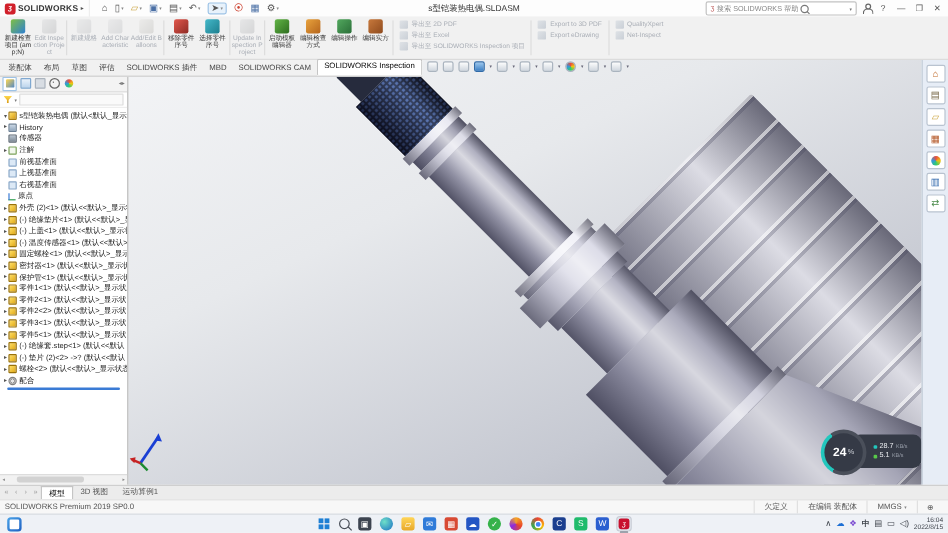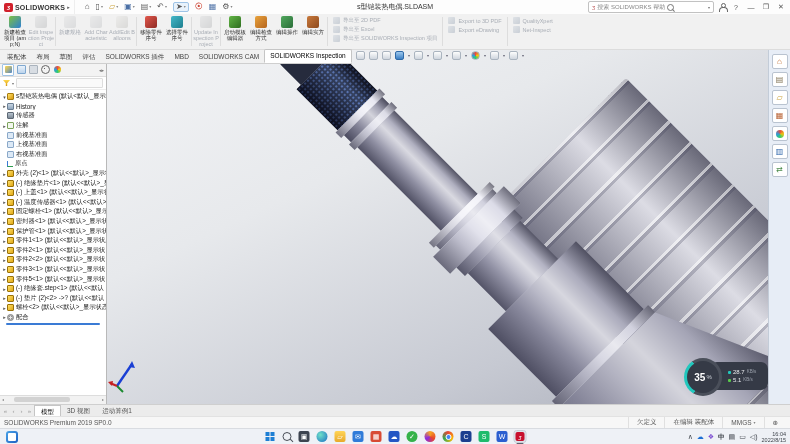--- a/index.html
+++ b/index.html
@@ -377,21 +377,21 @@
             <span class="unit">KB/s</span>
           </div>
         <div class="zrow">
             <span class="zdot dn"></span>
             <span>5.1</span>
             <span class="unit">KB/s</span>
           </div>
       </div>
       <div class="zring">
         <div class="zinner">
-            <span>35</span>
+            <span>24</span>
             <span class="pct">%</span>
           </div>
       </div>
     </div>
   </div>
 
   <div class="cmdtabs">
     <span class="ctab">装配体</span>
     <span class="ctab">布局</span>
     <span class="ctab">草图</span>

